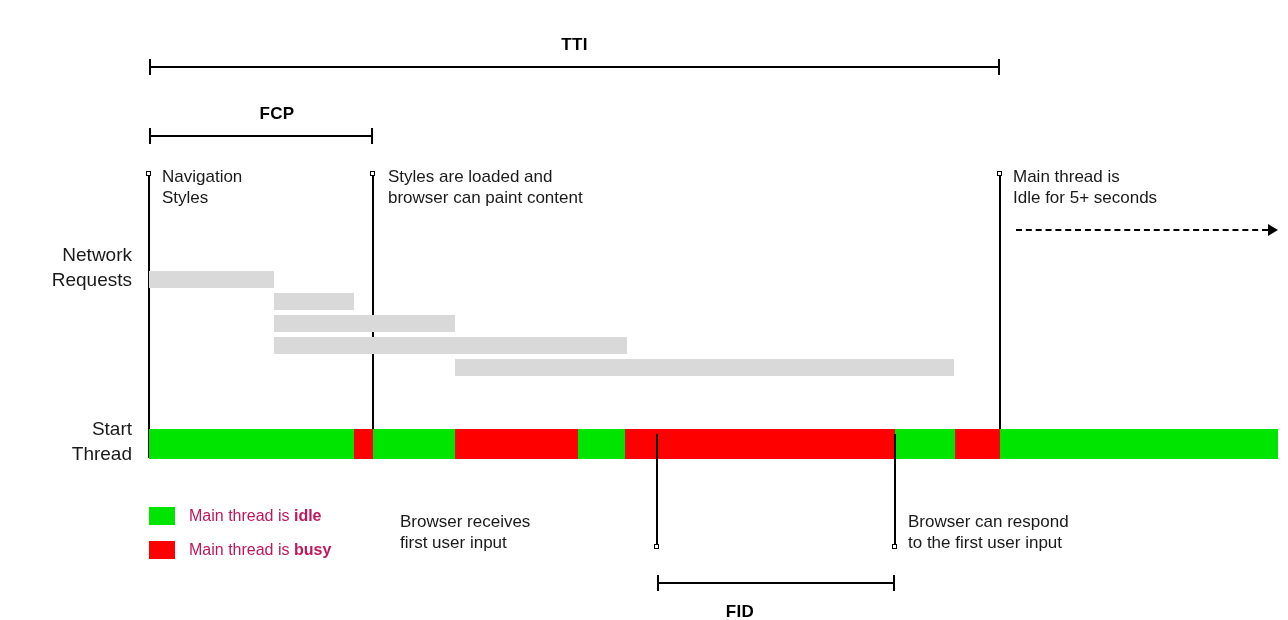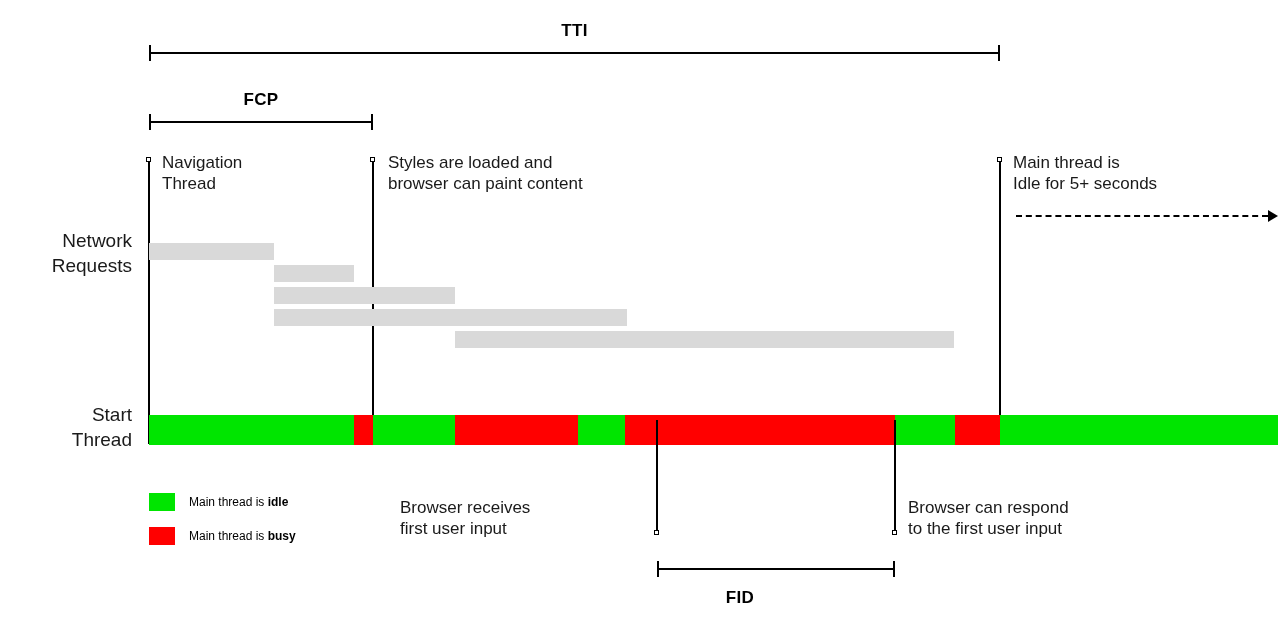--- a/index.html
+++ b/index.html
@@ -11,21 +11,21 @@
     font-family: "Liberation Sans", sans-serif;
     color: #000000;
   }
   #stage {
     position: relative;
     width: 1288px;
     height: 620px;
     overflow: hidden;
     background: #ffffff;
   }
-  .abs { position: absolute; }
+  .abs { position: absolute; margin-top: 14px; }
 
   
   .lbl {
     font-size: 17px;
     line-height: 21px;
     color: #1a1a1a;
     white-space: pre-line;
   }
   .axis-lbl {
     font-size: 19px;
@@ -35,22 +35,22 @@
     white-space: pre-line;
   }
   .metric-lbl {
     font-size: 17px;
     font-weight: bold;
     color: #000000;
     text-align: center;
     letter-spacing: 0.3px;
   }
   .legend-lbl {
-    font-size: 12px;
-    color: #000000;
+    font-size: 16px;
+    color: #be185d;
     white-space: nowrap;
   }
   .legend-lbl b { font-weight: bold; }
   .note-right {
     font-size: 17px;
     line-height: 21px;
     color: #1a1a1a;
     text-align: left;
     white-space: pre-line;
   }
@@ -112,31 +112,31 @@
 
 <div id="stage">
 
   <div class="abs metric-lbl" style="left:149px; top:21px; width:851px;">TTI</div>
   <div class="abs bracket" style="left:149px; top:45px; width:851px;">
     <div class="cap l"></div>
     <div class="bar"></div>
     <div class="cap r"></div>
   </div>
 
-  <div class="abs metric-lbl" style="left:149px; top:90px; width:224px;">FCP</div>
+  <div class="abs metric-lbl" style="left:165px; top:90px; width:224px;">FCP</div>
   <div class="abs bracket" style="left:149px; top:114px; width:224px;">
     <div class="cap l"></div>
     <div class="bar"></div>
     <div class="cap r"></div>
   </div>
 
   <div class="abs marker" style="left:146px; top:157px;"></div>
   <div class="abs vline" style="left:148px; top:161px; height:283px;"></div>
   <div class="abs lbl" style="left:162px; top:152px; width:220px;">Navigation
-Thread</div>
+Styles</div>
 
   <div class="abs marker" style="left:370px; top:157px;"></div>
   <div class="abs vline" style="left:372px; top:161px; height:283px;"></div>
   <div class="abs lbl" style="left:388px; top:152px; width:300px;">Styles are loaded and
 browser can paint content</div>
 
   <div class="abs marker" style="left:997px; top:157px;"></div>
   <div class="abs vline" style="left:999px; top:161px; height:283px;"></div>
   <div class="abs lbl" style="left:1013px; top:152px; width:250px;">Main thread is
 Idle for 5+ seconds</div>

